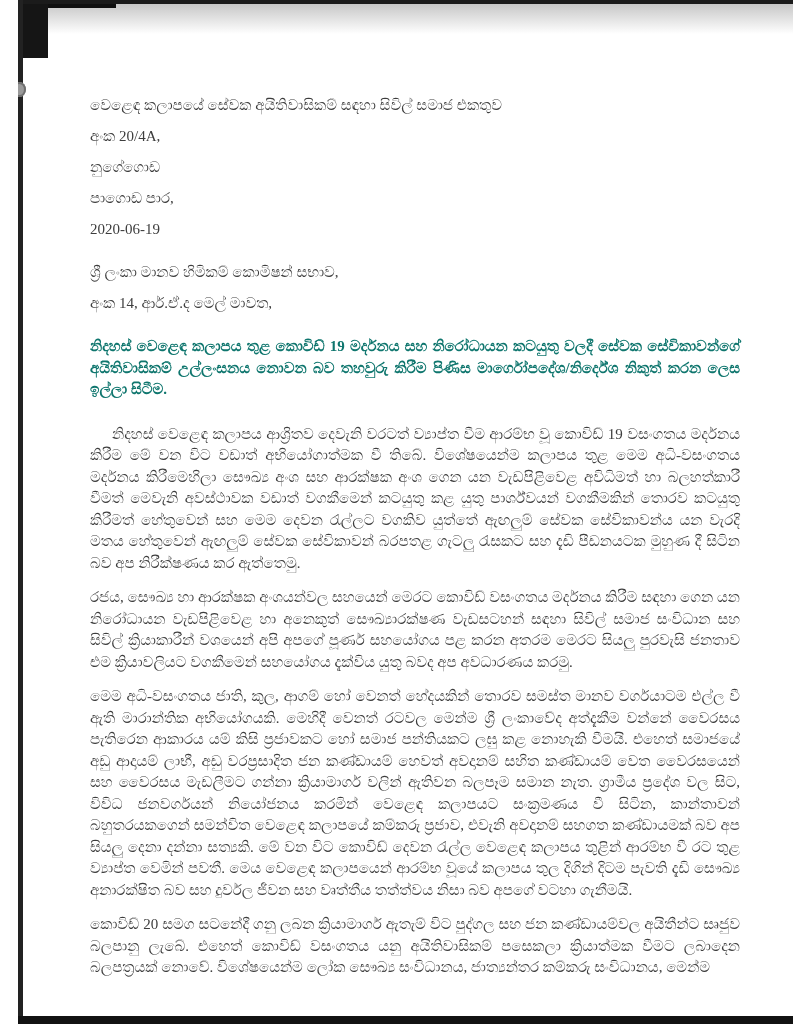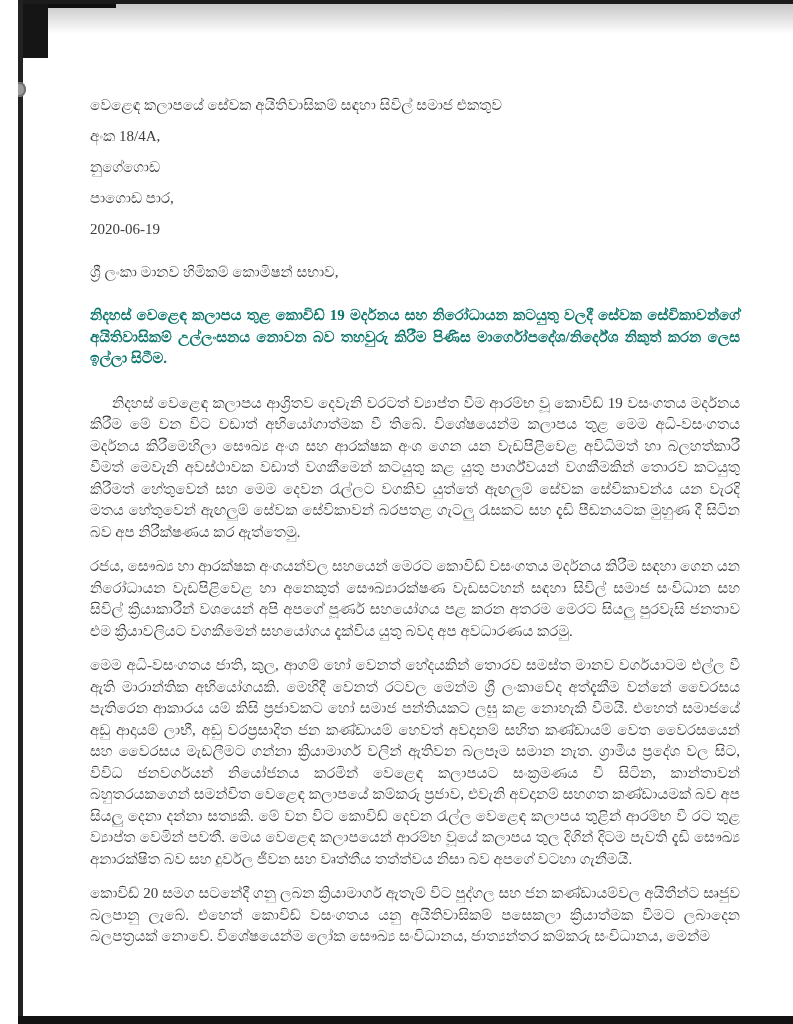--- a/index.html
+++ b/index.html
@@ -80,28 +80,29 @@
   <div class="edge edge-top"></div>
   <div class="edge edge-left"></div>
   <div class="edge edge-right"></div>
   <div class="edge edge-bottom"></div>
   <div class="notch"></div>
 
   <div class="content">
 
     <div class="sender-block">
       <div class="addr-line">වෙළෙඳ කලාපයේ සේවක අයිතිවාසිකම් සඳහා සිවිල් සමාජ එකතුව</div>
-      <div class="addr-line">අංක 18/4A,</div>
+      <div class="addr-line">අංක 20/4A,</div>
       <div class="addr-line">නුගේගොඩ</div>
       <div class="addr-line">පාගොඩ පාර,</div>
       <div class="addr-line">2020-06-19</div>
     </div>
 
     <div class="recipient-block">
       <div class="addr-line">ශ්‍රී ලංකා මානව හිමිකම් කොමිෂන් සභාව,</div>
+      <div class="addr-line">අංක 14, ආර්.ඒ.ද මෙල් මාවත,</div>
     </div>
 
     <div class="subject">නිදහස් වෙළෙඳ කලාපය තුළ කොවිඩ් 19 මර්දනය සහ නිරෝධායන කටයුතු වලදී සේවක සේවිකාවන්ගේ අයිතිවාසිකම් උල්ලංසනය නොවන බව තහවුරු කිරීම පිණිස මාර්ගෝපදේශ/නිර්දේශ නිකුත් කරන ලෙස ඉල්ලා සිටීම.</div>
 
     <div class="para para-first">නිදහස් වෙළෙඳ කලාපය ආශ්‍රිතව දෙවැනි වරටත් ව්‍යාප්ත වීම ආරම්භ වූ කොවිඩ් 19 වසංගතය මර්දනය කිරීම මේ වන විට වඩාත් අභියෝගාත්මක වී තිබේ. විශේෂයෙන්ම කලාපය තුළ මෙම අධි-වසංගතය මර්දනය කිරීමෙහිලා සෞඛ්‍ය අංශ සහ ආරක්ෂක අංශ ගෙන යන වැඩපිළිවෙළ අවිධිමත් හා බලහත්කාරී වීමත් මෙවැනි අවස්ථාවක වඩාත් වගකීමෙන් කටයුතු කළ යුතු පාර්ශ්වයන් වගකීමකින් තොරව කටයුතු කිරීමත් හේතුවෙන් සහ මෙම දෙවන රැල්ලට වගකිව යුත්තේ ඇඟලුම් සේවක සේවිකාවන්ය යන වැරදි මතය හේතුවෙන් ඇඟලුම් සේවක සේවිකාවන් බරපතළ ගැටලු රැසකට සහ දැඩි පීඩනයටක මුහුණ දී සිටින බව අප නිරීක්ෂණය කර ඇත්තෙමු.</div>
     <div class="para">රජය, සෞඛ්‍ය හා ආරක්ෂක අංශයන්වල සහයෙන් මෙරට කොවිඩ් වසංගතය මර්දනය කිරීම සඳහා ගෙන යන නිරෝධායන වැඩපිළිවෙළ හා අනෙකුත් සෞඛ්‍යාරක්ෂණ වැඩසටහන් සඳහා සිවිල් සමාජ සංවිධාන සහ සිවිල් ක්‍රියාකාරීන් වශයෙන් අපි අපගේ පූර්ණ සහයෝගය පළ කරන අතරම මෙරට සියලු පුරවැසි ජනතාව එම ක්‍රියාවලියට වගකීමෙන් සහයෝගය දැක්විය යුතු බවද අප අවධාරණය කරමු.</div>
     <div class="para">මෙම අධි-වසංගතය ජාති, කුල, ආගම් හෝ වෙනත් හේදයකින් තොරව සමස්ත මානව වර්ගයාටම එල්ල වී ඇති මාරාන්තික අභියෝගයකි. මෙහිදී වෙනත් රටවල මෙන්ම ශ්‍රී ලංකාවේද අත්දැකීම වන්නේ වෛරසය පැතිරෙන ආකාරය යම් කිසි ප්‍රජාවකට හෝ සමාජ පන්තියකට ලඝු කළ නොහැකි වීමයි. එහෙත් සමාජයේ අඩු ආදායම් ලාභී, අඩු වරප්‍රසාදිත ජන කණ්ඩායම් හෙවත් අවදානම් සහිත කණ්ඩායම් වෙත වෛරසයෙන් සහ වෛරසය මැඩලීමට ගන්නා ක්‍රියාමාර්ග වලින් ඇතිවන බලපෑම සමාන නැත. ග්‍රාමීය ප්‍රදේශ වල සිට, විවිධ ජනවර්ගයන් නියෝජනය කරමින් වෙළෙඳ කලාපයට සංක්‍රමණය වී සිටින, කාන්තාවන් බහුතරයකගෙන් සමන්විත වෙළෙඳ කලාපයේ කම්කරු ප්‍රජාව, එවැනි අවදානම් සහගත කණ්ඩායමක් බව අප සියලු දෙනා දන්නා සත්‍යකි. මේ වන විට කොවිඩ් දෙවන රැල්ල වෙළෙඳ කලාපය තුළින් ආරම්භ වී රට තුළ ව්‍යාප්ත වෙමින් පවතී. මෙය වෙළෙඳ කලාපයෙන් ආරම්භ වූයේ කලාපය තුල දිගින් දිටම පැවති දැඩි සෞඛ්‍ය අනාරක්ෂිත බව සහ දුර්වල ජීවන සහ වෘත්තීය තත්ත්වය නිසා බව අපගේ වටහා ගැනීමයි.</div>
     <div class="para">කොවිඩ් 20 සමග සටනේදී ගනු ලබන ක්‍රියාමාර්ග ඇතැම් විට පුද්ගල සහ ජන කණ්ඩායම්වල අයිතීන්ට සෘජුව බලපානු ලැබේ. එහෙත් කොවිඩ් වසංගතය යනු අයිතිවාසිකම් පසෙකලා ක්‍රියාත්මක වීමට ලබාදෙන බලපත්‍රයක් නොවේ. විශේෂයෙන්ම ලෝක සෞඛ්‍ය සංවිධානය, ජාත්‍යන්තර කම්කරු සංවිධානය, මෙන්ම</div>
 
   </div>

